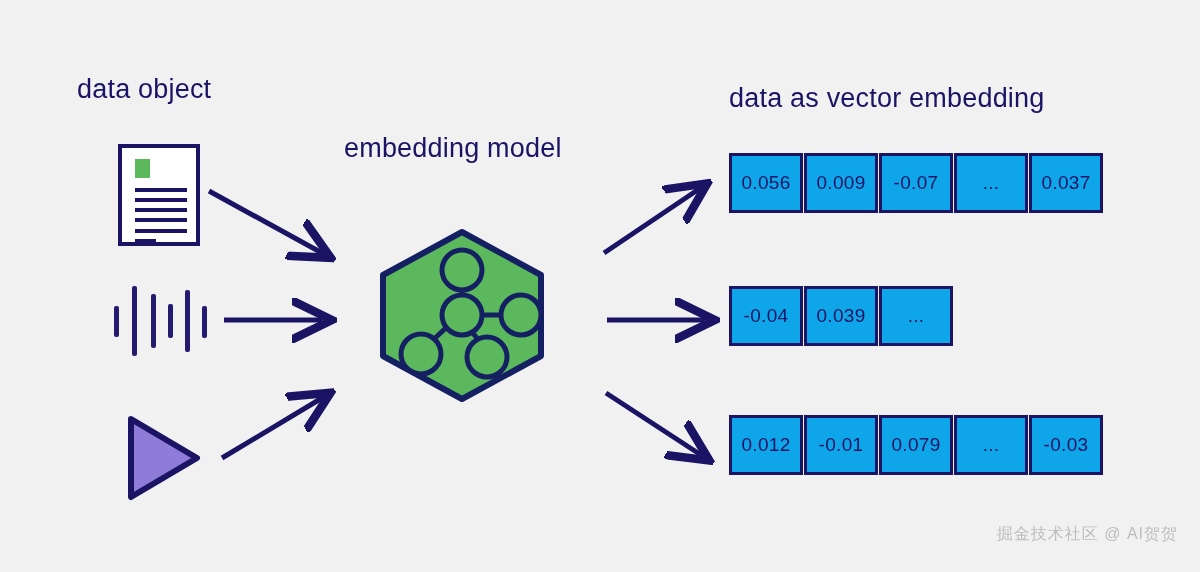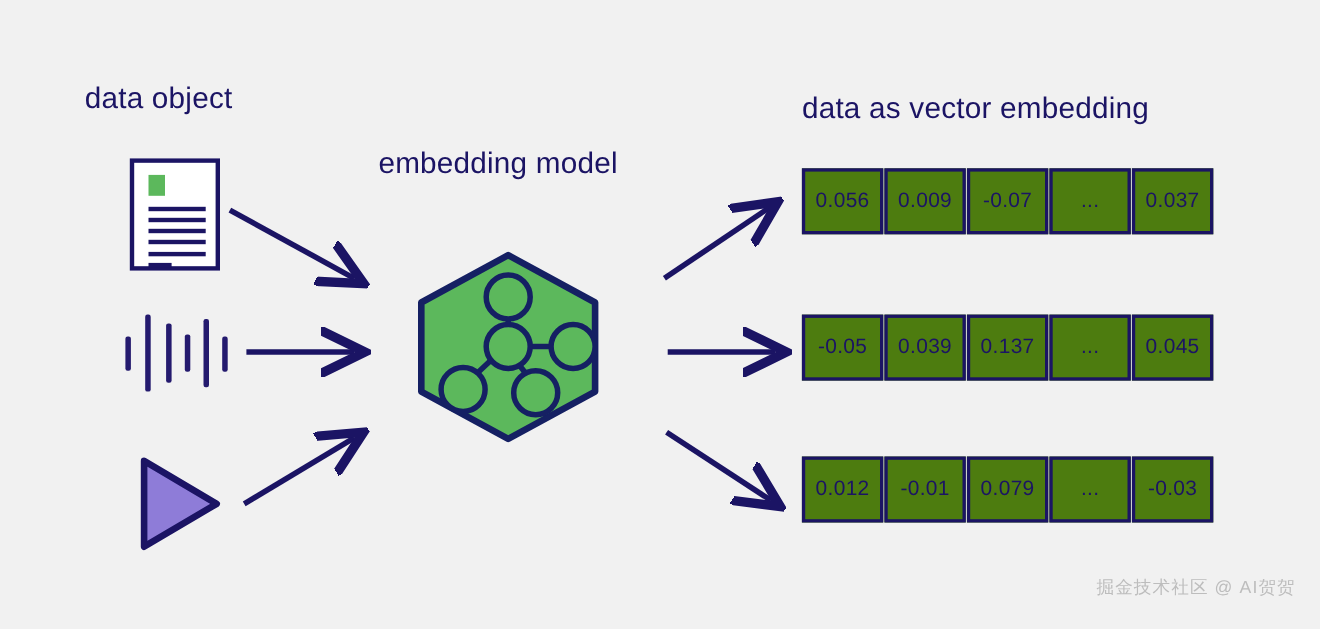--- a/index.html
+++ b/index.html
@@ -102,21 +102,21 @@
     height: 60px;
   }
   #vector-row-0 { left: 729px; top: 153px; }
   #vector-row-1 { left: 729px; top: 286px; }
   #vector-row-2 { left: 729px; top: 415px; }
   .vector-cell {
     width: 74px;
     height: 60px;
     box-sizing: border-box;
     border: 3px solid #1b1464;
-    background: #4d7c0f;
+    background: #0ea5e9;
     color: #1b1464;
     font-size: 19px;
     display: flex;
     align-items: center;
     justify-content: center;
     margin-right: 1px;
     letter-spacing: 0.3px;
   }
   .vector-cell:last-child { margin-right: 0; }
 
@@ -238,25 +238,23 @@
 
   <div class="vector-row" id="vector-row-0">
     <div class="vector-cell">0.056</div>
     <div class="vector-cell">0.009</div>
     <div class="vector-cell">-0.07</div>
     <div class="vector-cell">...</div>
     <div class="vector-cell">0.037</div>
   </div>
 
   <div class="vector-row" id="vector-row-1">
-    <div class="vector-cell">-0.05</div>
+    <div class="vector-cell">-0.04</div>
     <div class="vector-cell">0.039</div>
-    <div class="vector-cell">0.137</div>
     <div class="vector-cell">...</div>
-    <div class="vector-cell">0.045</div>
   </div>
 
   <div class="vector-row" id="vector-row-2">
     <div class="vector-cell">0.012</div>
     <div class="vector-cell">-0.01</div>
     <div class="vector-cell">0.079</div>
     <div class="vector-cell">...</div>
     <div class="vector-cell">-0.03</div>
   </div>
 

